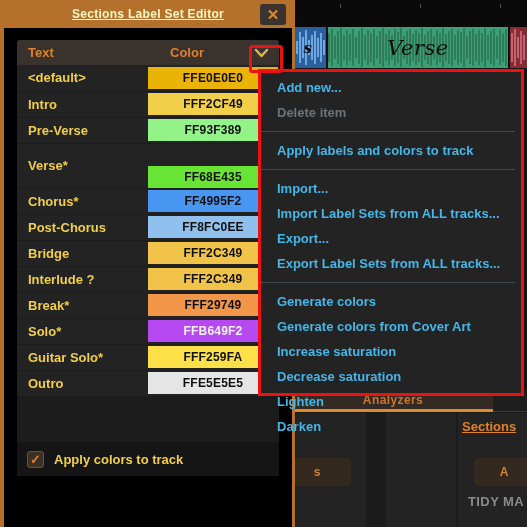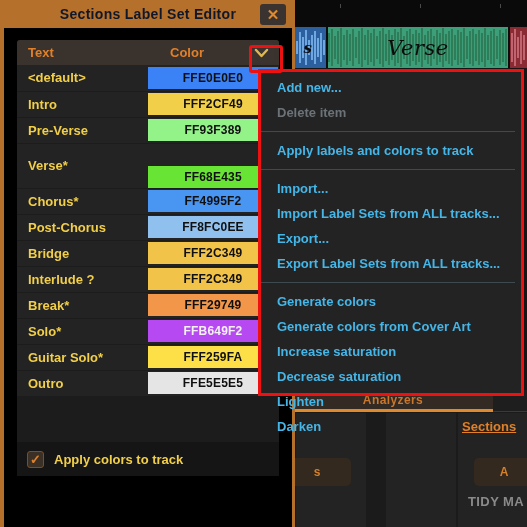--- a/index.html
+++ b/index.html
@@ -74,21 +74,21 @@
   .dialog {
     position: absolute; left: 0; top: 0; width: 295px; height: 527px;
     background: #000000; z-index: 10;
     border-left: 4px solid #b5702b; border-right: 3px solid #b5702b;
   }
   .titlebar {
     position: absolute; left: 0; top: 0; right: 0; height: 28px;
     background: #b5702b; display: flex; align-items: center; justify-content: center;
   }
   .title-text {
-    color: #0f172a; font-size: 14px; font-weight: bold; letter-spacing: .3px;
+    color: #fef9c3; font-size: 12px; font-weight: bold; letter-spacing: .3px; text-decoration: underline;
   }
   .close-btn {
     position: absolute; right: 6px; top: 4px; width: 26px; height: 21px;
     background: #3b3330; border-radius: 3px;
     display: flex; align-items: center; justify-content: center;
     color: #e08a2e; font-size: 15px; font-weight: bold; line-height: 1;
   }
 
   .table-wrap {
     position: absolute; left: 13px; top: 40px; width: 262px; height: 436px;
@@ -314,21 +314,21 @@
                   <path d="M2 2 L7.5 8 L13 2" stroke="#e0b84a" stroke-width="2.4" fill="none" stroke-linecap="round" stroke-linejoin="round"></path>
                 </svg>
               </span>
             </th>
           </tr>
         </thead>
         <tbody id="rows-body">
             <tr class="row">
               <td class="cell-text">&lt;default&gt;</td>
               <td class="cell-color">
-                <div class="swatch" style="background: #3b82f6; color: rgb(16, 16, 16);">FFE0E0E0</div>
+                <div class="swatch" style="background: #eab308; color: rgb(16, 16, 16);">FFE0E0E0</div>
               </td>
             </tr>
             <tr class="row">
               <td class="cell-text">Intro</td>
               <td class="cell-color">
                 <div class="swatch" style="background: rgb(242, 207, 73); color: rgb(16, 16, 16);">FFF2CF49</div>
               </td>
             </tr>
             <tr class="row">
               <td class="cell-text">Pre-Verse</td>

